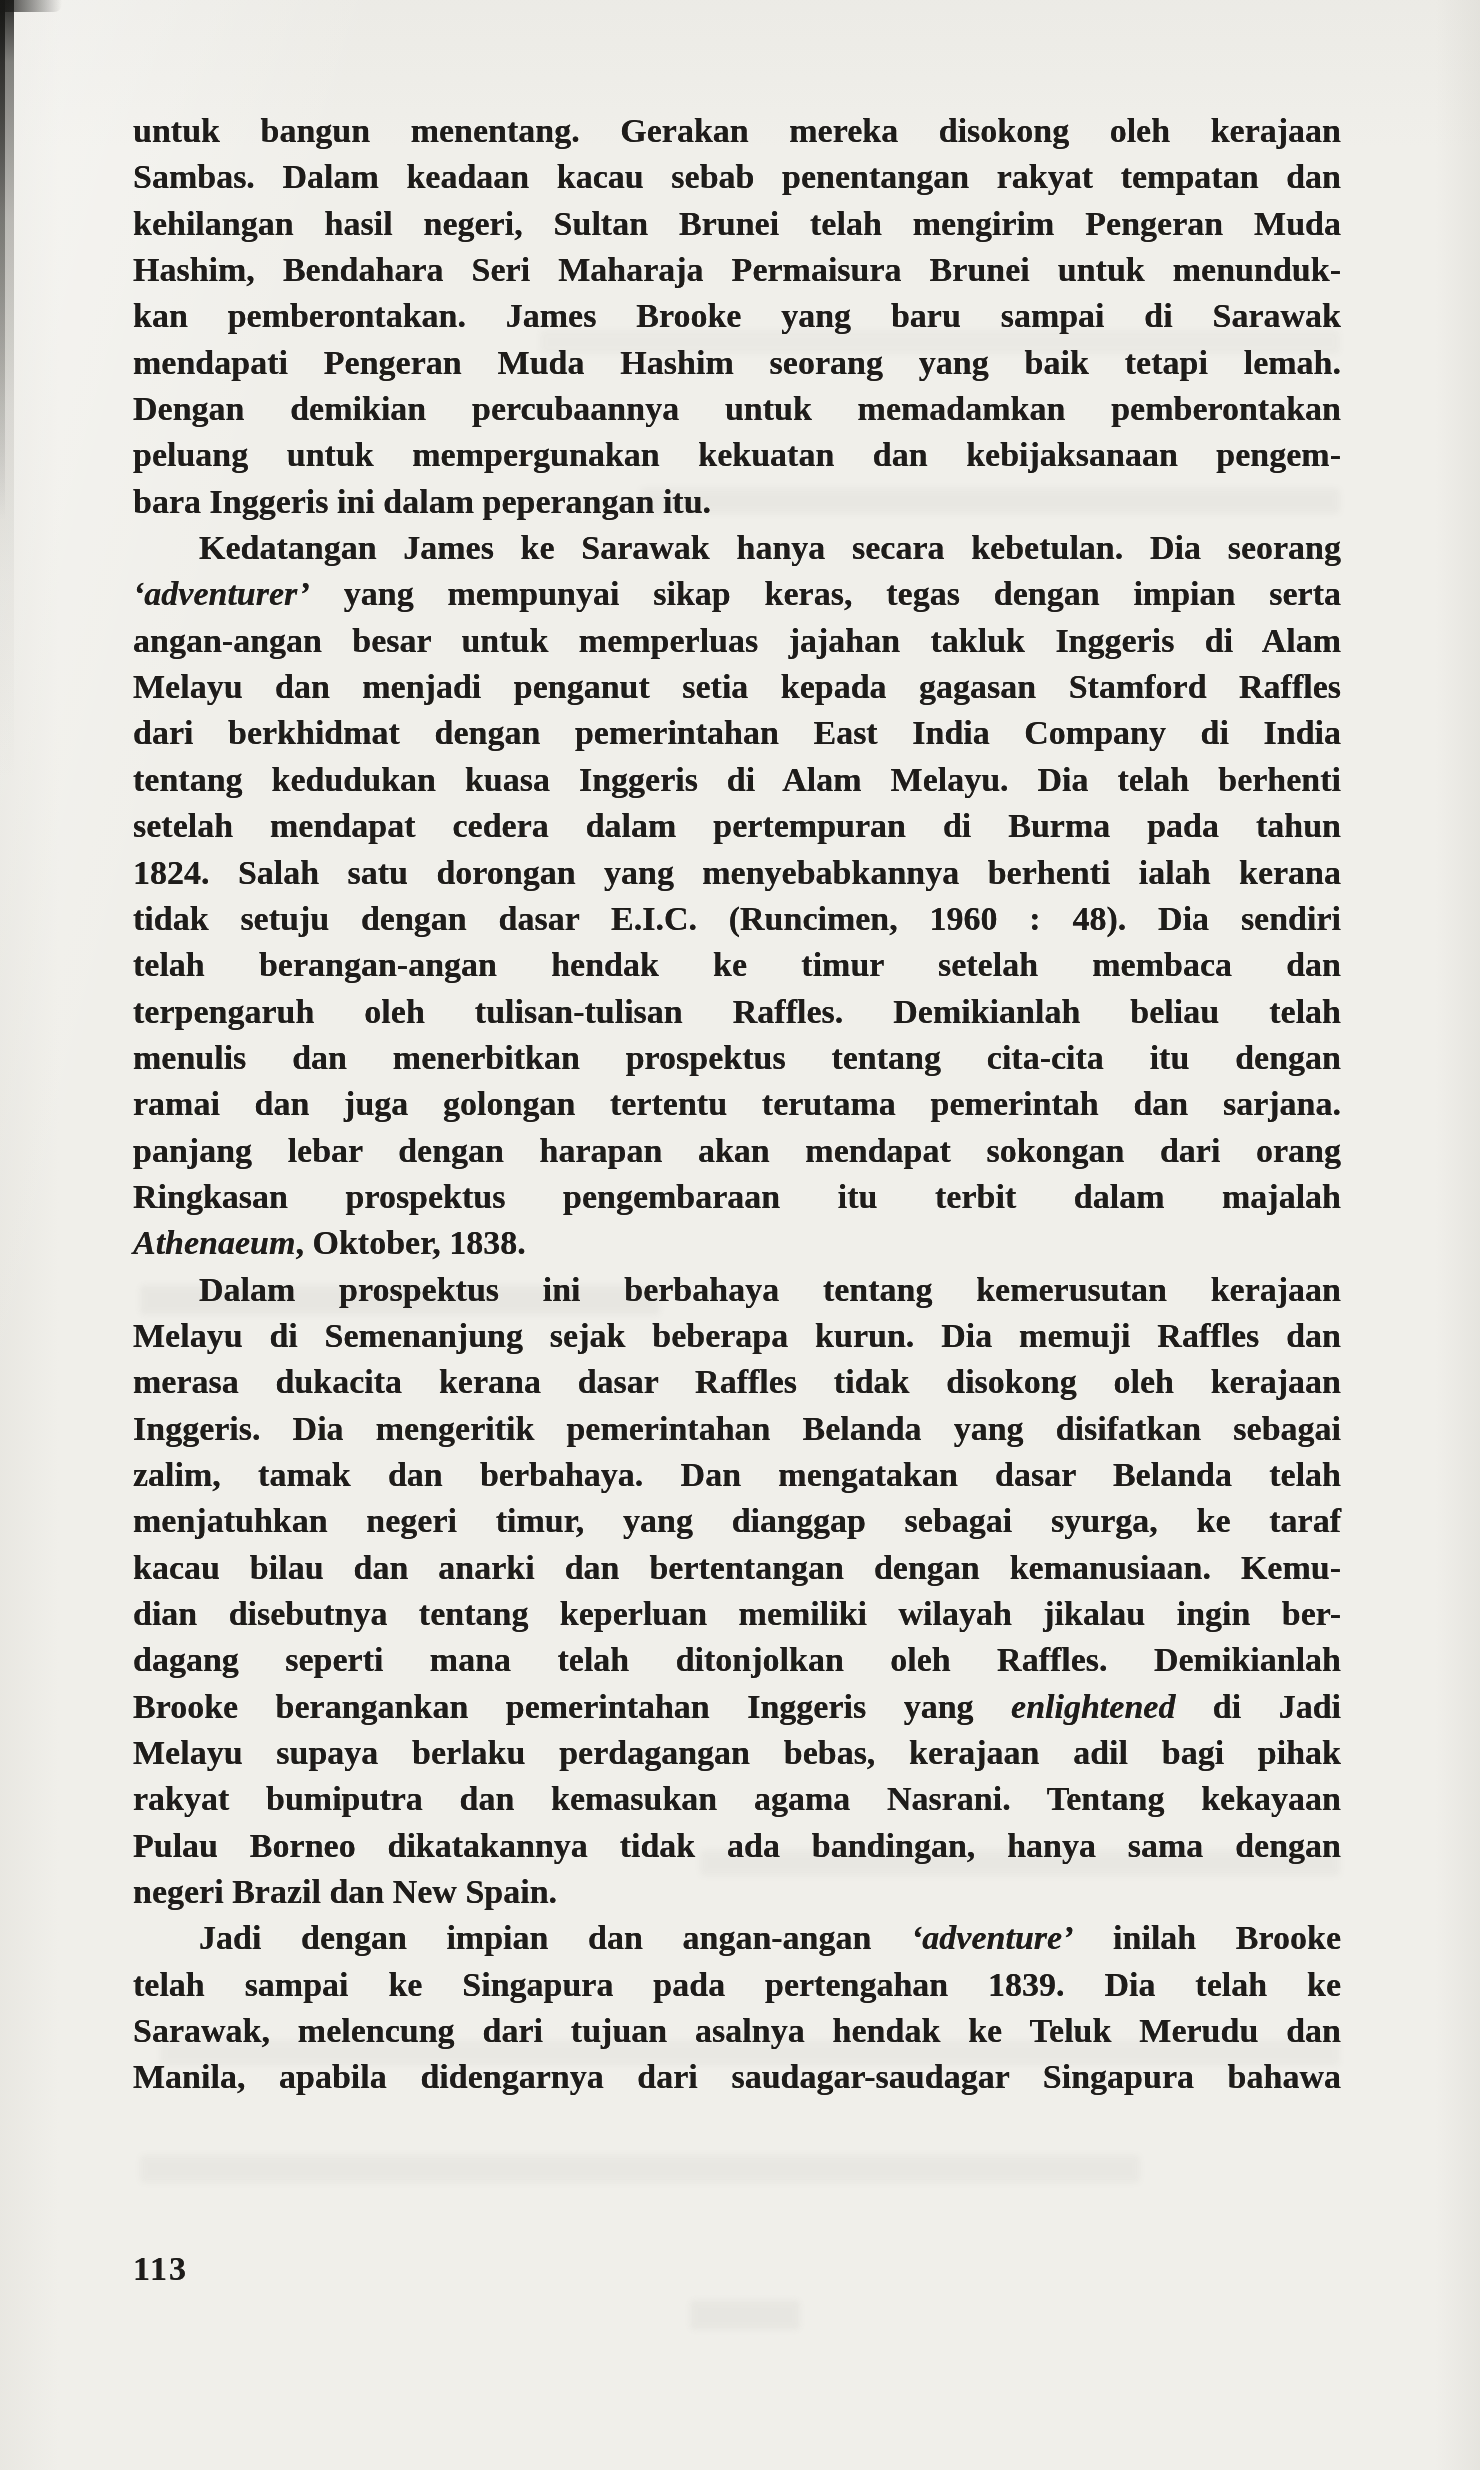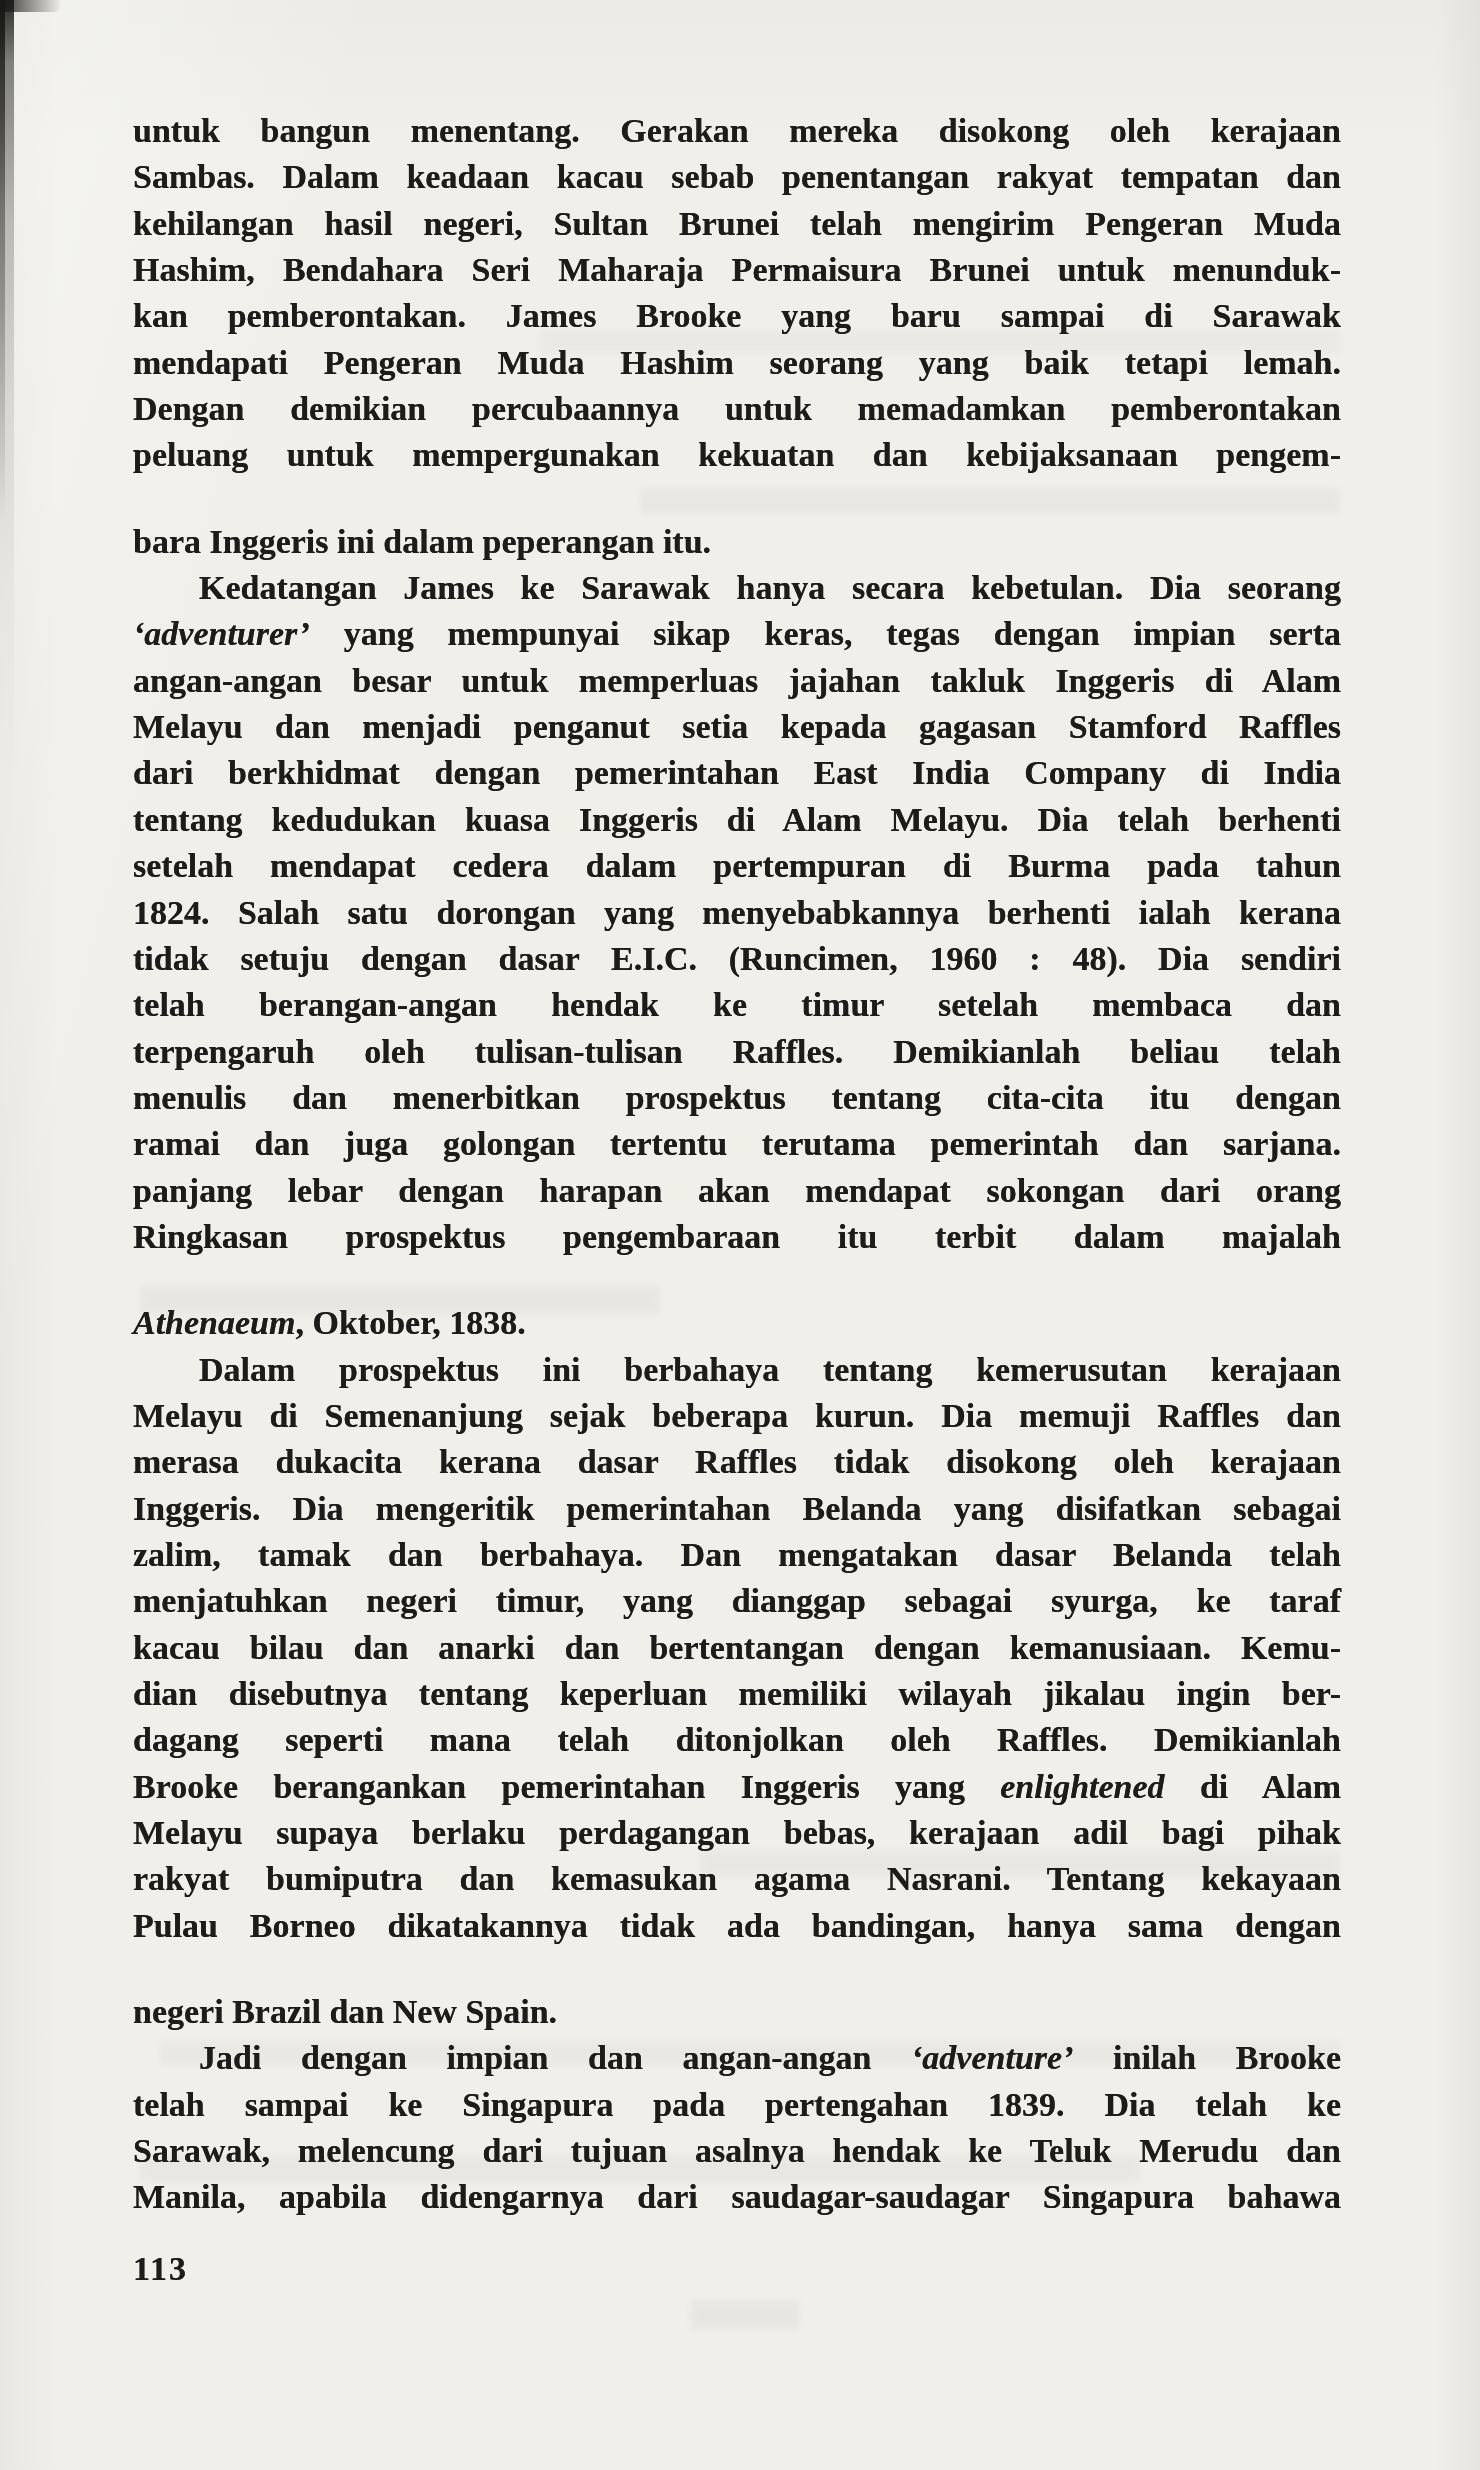--- a/index.html
+++ b/index.html
@@ -60,21 +60,20 @@
     text-shadow: 0 0 0.6px rgba(25,22,20,0.8);
   }
   .line {
     text-align: justify;
     text-align-last: justify;
     text-justify: inter-word;
     white-space: normal;
   }
   .line.last {
     text-align-last: left;
-    margin-top: 40px;
   }
   .line.indent {
     text-indent: 66px;
   }
   .it {
     font-style: italic;
   }
   .page-number {
     position: absolute;
     left: 133px;
@@ -139,21 +138,21 @@
       <div class="line last"><span class="it">Athenaeum</span><span>, Oktober, 1838.</span></div>
       <div class="line indent"><span>Dalam prospektus ini berbahaya tentang kemerusutan kerajaan</span></div>
       <div class="line"><span>Melayu di Semenanjung sejak beberapa kurun. Dia memuji Raffles dan</span></div>
       <div class="line"><span>merasa dukacita kerana dasar Raffles tidak disokong oleh kerajaan</span></div>
       <div class="line"><span>Inggeris. Dia mengeritik pemerintahan Belanda yang disifatkan sebagai</span></div>
       <div class="line"><span>zalim, tamak dan berbahaya. Dan mengatakan dasar Belanda telah</span></div>
       <div class="line"><span>menjatuhkan negeri timur, yang dianggap sebagai syurga, ke taraf</span></div>
       <div class="line"><span>kacau bilau dan anarki dan bertentangan dengan kemanusiaan. Kemu-</span></div>
       <div class="line"><span>dian disebutnya tentang keperluan memiliki wilayah jikalau ingin ber-</span></div>
       <div class="line"><span>dagang seperti mana telah ditonjolkan oleh Raffles. Demikianlah</span></div>
-      <div class="line"><span>Brooke berangankan pemerintahan Inggeris yang </span><span class="it">enlightened</span><span> di Alam</span></div>
+      <div class="line"><span>Brooke berangankan pemerintahan Inggeris yang </span><span class="it">enlightened</span><span> di Jadi</span></div>
       <div class="line"><span>Melayu supaya berlaku perdagangan bebas, kerajaan adil bagi pihak</span></div>
       <div class="line"><span>rakyat bumiputra dan kemasukan agama Nasrani. Tentang kekayaan</span></div>
       <div class="line"><span>Pulau Borneo dikatakannya tidak ada bandingan, hanya sama dengan</span></div>
       <div class="line last"><span>negeri Brazil dan New Spain.</span></div>
       <div class="line indent"><span>Jadi dengan impian dan angan-angan </span><span class="it">‘adventure’</span><span> inilah Brooke</span></div>
       <div class="line"><span>telah sampai ke Singapura pada pertengahan 1839. Dia telah ke</span></div>
       <div class="line"><span>Sarawak, melencung dari tujuan asalnya hendak ke Teluk Merudu dan</span></div>
       <div class="line"><span>Manila, apabila didengarnya dari saudagar-saudagar Singapura bahawa</span></div>
     </div>
 

